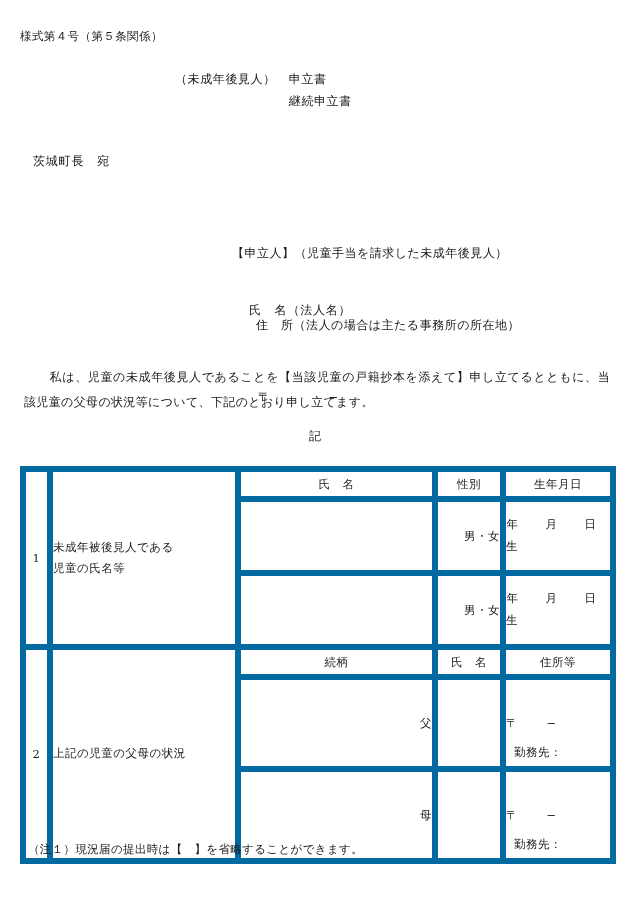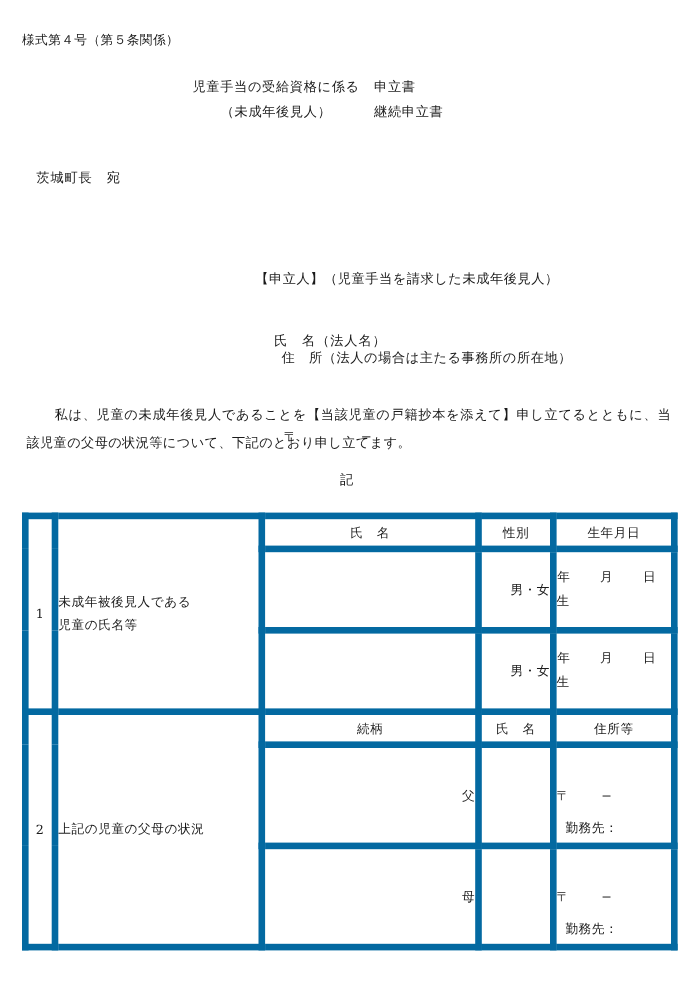--- a/index.html
+++ b/index.html
@@ -194,21 +194,20 @@
 </style>
 </head>
 <body>
 
 <div class="page">
 
   <div class="form-no">様式第４号（第５条関係）</div>
 
   <div class="title-block">
     <div class="title-left">
-      <span>児童手当の受給資格に係る</span>
       <span>（未成年後見人）</span>
     </div>
     <div class="title-right">
       <span>申立書</span>
       <span>継続申立書</span>
     </div>
   </div>
 
   <div class="addressee">茨城町長　宛</div>
 
@@ -285,15 +284,16 @@
         <td></td>
         <td class="addr-cell">
           <span class="addr-zip">〒　　−</span>
           <span class="addr-work">勤務先：</span>
         </td>
       </tr>
     </tbody>
   </table>
 
   <div class="notes">
+    <div>（注１）現況届の提出時は【　】を省略することができます。</div>
   </div>
 
 </div>
 
 </body></html>

